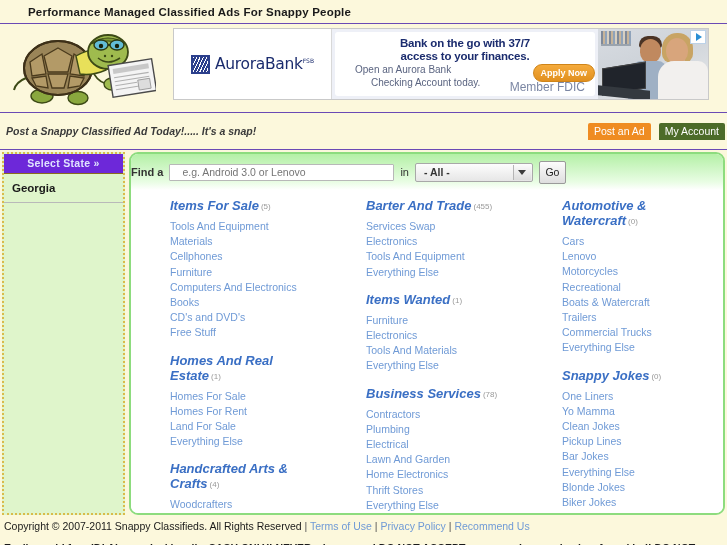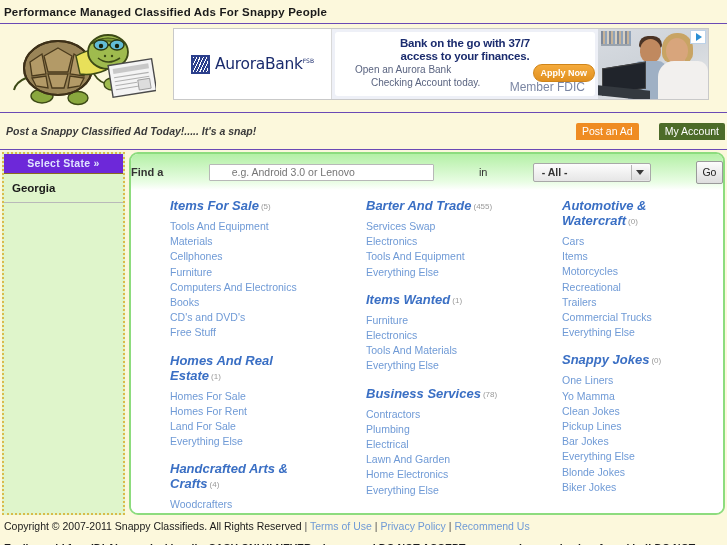--- a/index.html
+++ b/index.html
@@ -30,20 +30,21 @@
     box-sizing: border-box;
     display: flex;
     align-items: center;
     padding-left: 4px;
   }
   .top-tagline {
     font-weight: bold;
     font-size: 11.5px;
     color: #1a1a1a;
     letter-spacing: 0.2px;
+    margin-left: 24px;
   }
 
   
   .masthead {
     position: relative;
     height: 88px;
     background: #fcf8dc;
     display: flex;
     align-items: center;
   }
@@ -243,21 +244,21 @@
   }
   .subnav-text {
     font-style: italic;
     font-weight: bold;
     font-size: 10.5px;
     color: #3a3a3a;
   }
   .subnav-btns {
     margin-left: auto;
     display: flex;
-    gap: 20px;
+    gap: 8px;
     align-items: center;
     padding-left: 28px;
   }
   .btn-post {
     background: #ef8c22;
     color: #ffffff;
     font-size: 10.5px;
     padding: 2px 6px 3px 6px;
     border-radius: 2px 2px 0 0;
     line-height: 12px;
@@ -317,37 +318,37 @@
     box-sizing: border-box;
     overflow: hidden;
     display: flex;
     flex-direction: column;
   }
   .search-bar {
     height: 36px;
     background: linear-gradient(#b4f0a6, #e9fde4 78%, #ffffff);
     display: flex;
     align-items: center;
-    justify-content: space-between;
-    gap: 0;
+    justify-content: flex-start;
+    gap: 6px;
     flex-shrink: 0;
   }
   .search-label {
     font-size: 11px;
     color: #333;
     font-weight: bold;
   }
   .search-input {
     width: 225px;
     height: 17px;
     border: 1px solid #b8b8b8;
     background: #fff;
     font-size: 10.5px;
     color: #9a9a9a;
-    padding: 0 22px;
+    padding: 0 12px;
     box-sizing: border-box;
     font-family: "Liberation Sans", sans-serif;
     border-radius: 1px;
   }
   .search-in { font-size: 11px; color: #333; }
   .search-select {
     width: 118px;
     height: 19px;
     border: 1px solid #a8a8a8;
     background: linear-gradient(#fdfdfd,#e6e6e6);
@@ -646,33 +647,35 @@
           </div>
           <div class="cat-group">
             <div class="cat-head">
               <span>Business Services</span><span class="cat-count">(78)</span>
             </div>
             <a class="cat-link" href="#">Contractors</a>
             <a class="cat-link" href="#">Plumbing</a>
             <a class="cat-link" href="#">Electrical</a>
             <a class="cat-link" href="#">Lawn And Garden</a>
             <a class="cat-link" href="#">Home Electronics</a>
+            <a class="cat-link" href="#">Thrift Stores</a>
             <a class="cat-link" href="#">Everything Else</a>
           </div>
         </div>
 
         <div class="col col-3">
           <div class="cat-group">
             <div class="cat-head">
               <span>Automotive &amp; Watercraft</span><span class="cat-count">(0)</span>
             </div>
             <a class="cat-link" href="#">Cars</a>
-            <a class="cat-link" href="#">Items</a>
+            <a class="cat-link" href="#">Lenovo</a>
             <a class="cat-link" href="#">Motorcycles</a>
             <a class="cat-link" href="#">Recreational</a>
+            <a class="cat-link" href="#">Boats &amp; Watercraft</a>
             <a class="cat-link" href="#">Trailers</a>
             <a class="cat-link" href="#">Commercial Trucks</a>
             <a class="cat-link" href="#">Everything Else</a>
           </div>
           <div class="cat-group">
             <div class="cat-head">
               <span>Snappy Jokes</span><span class="cat-count">(0)</span>
             </div>
             <a class="cat-link" href="#">One Liners</a>
             <a class="cat-link" href="#">Yo Mamma</a>

